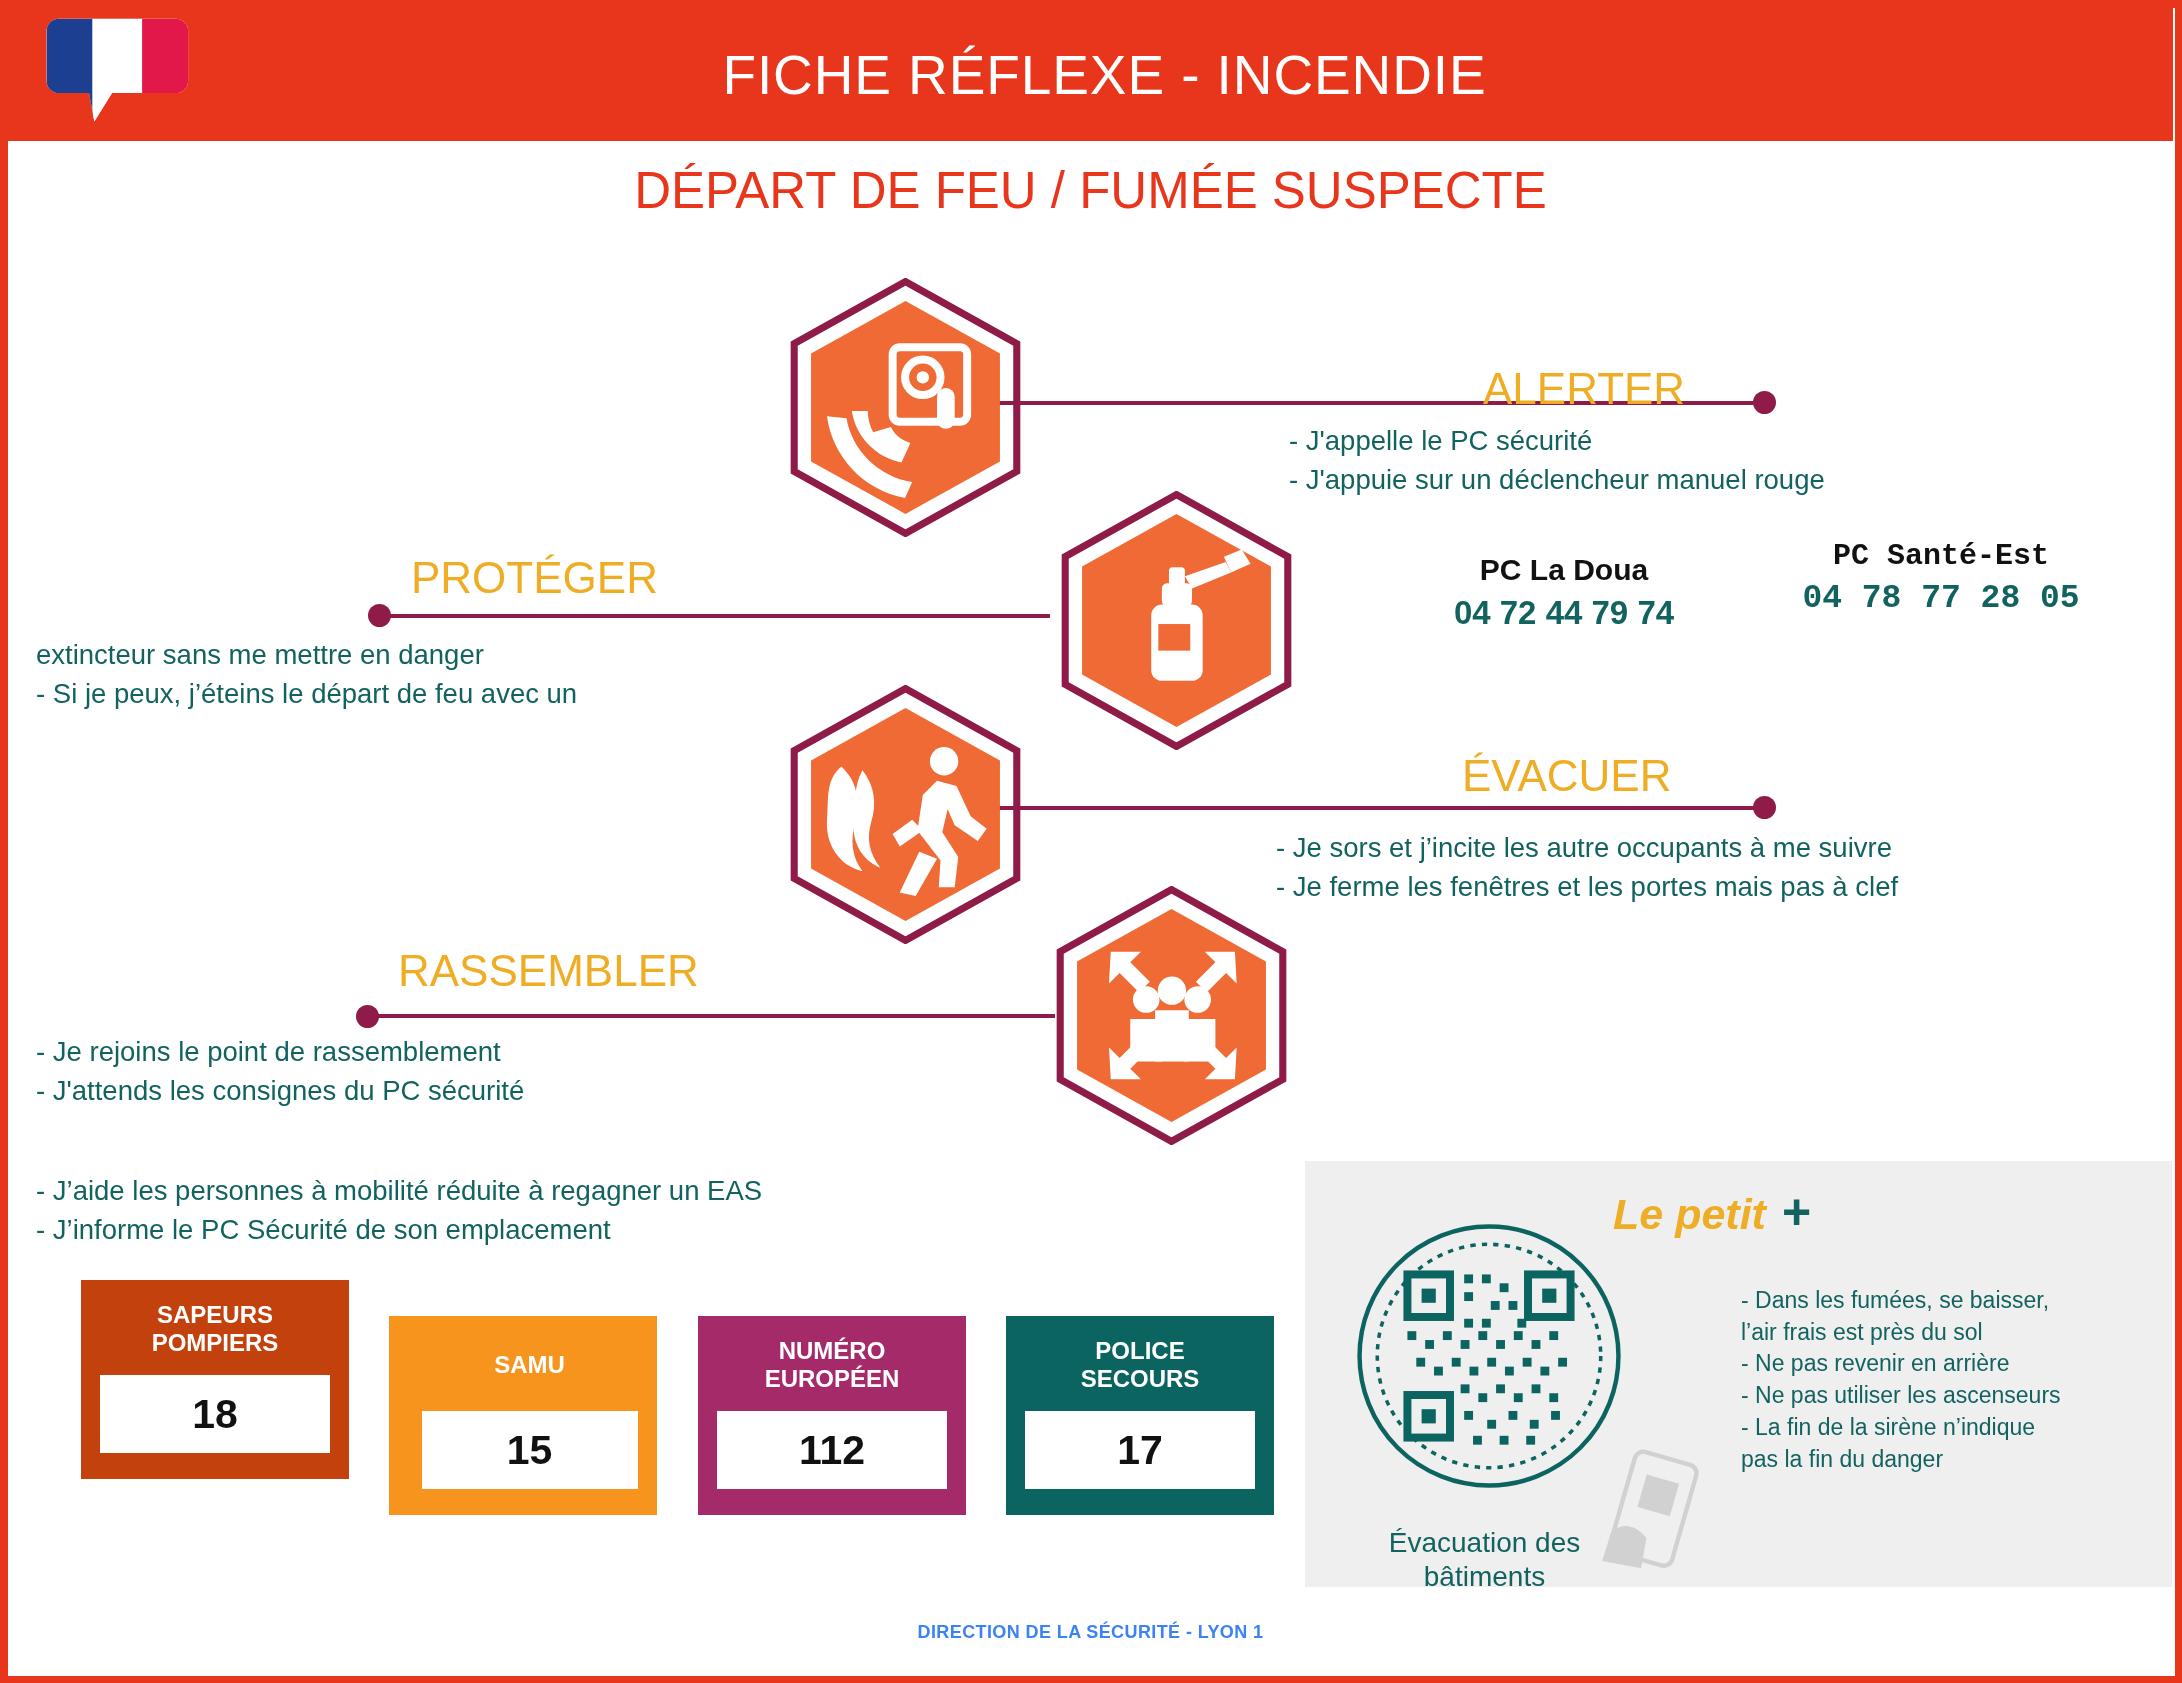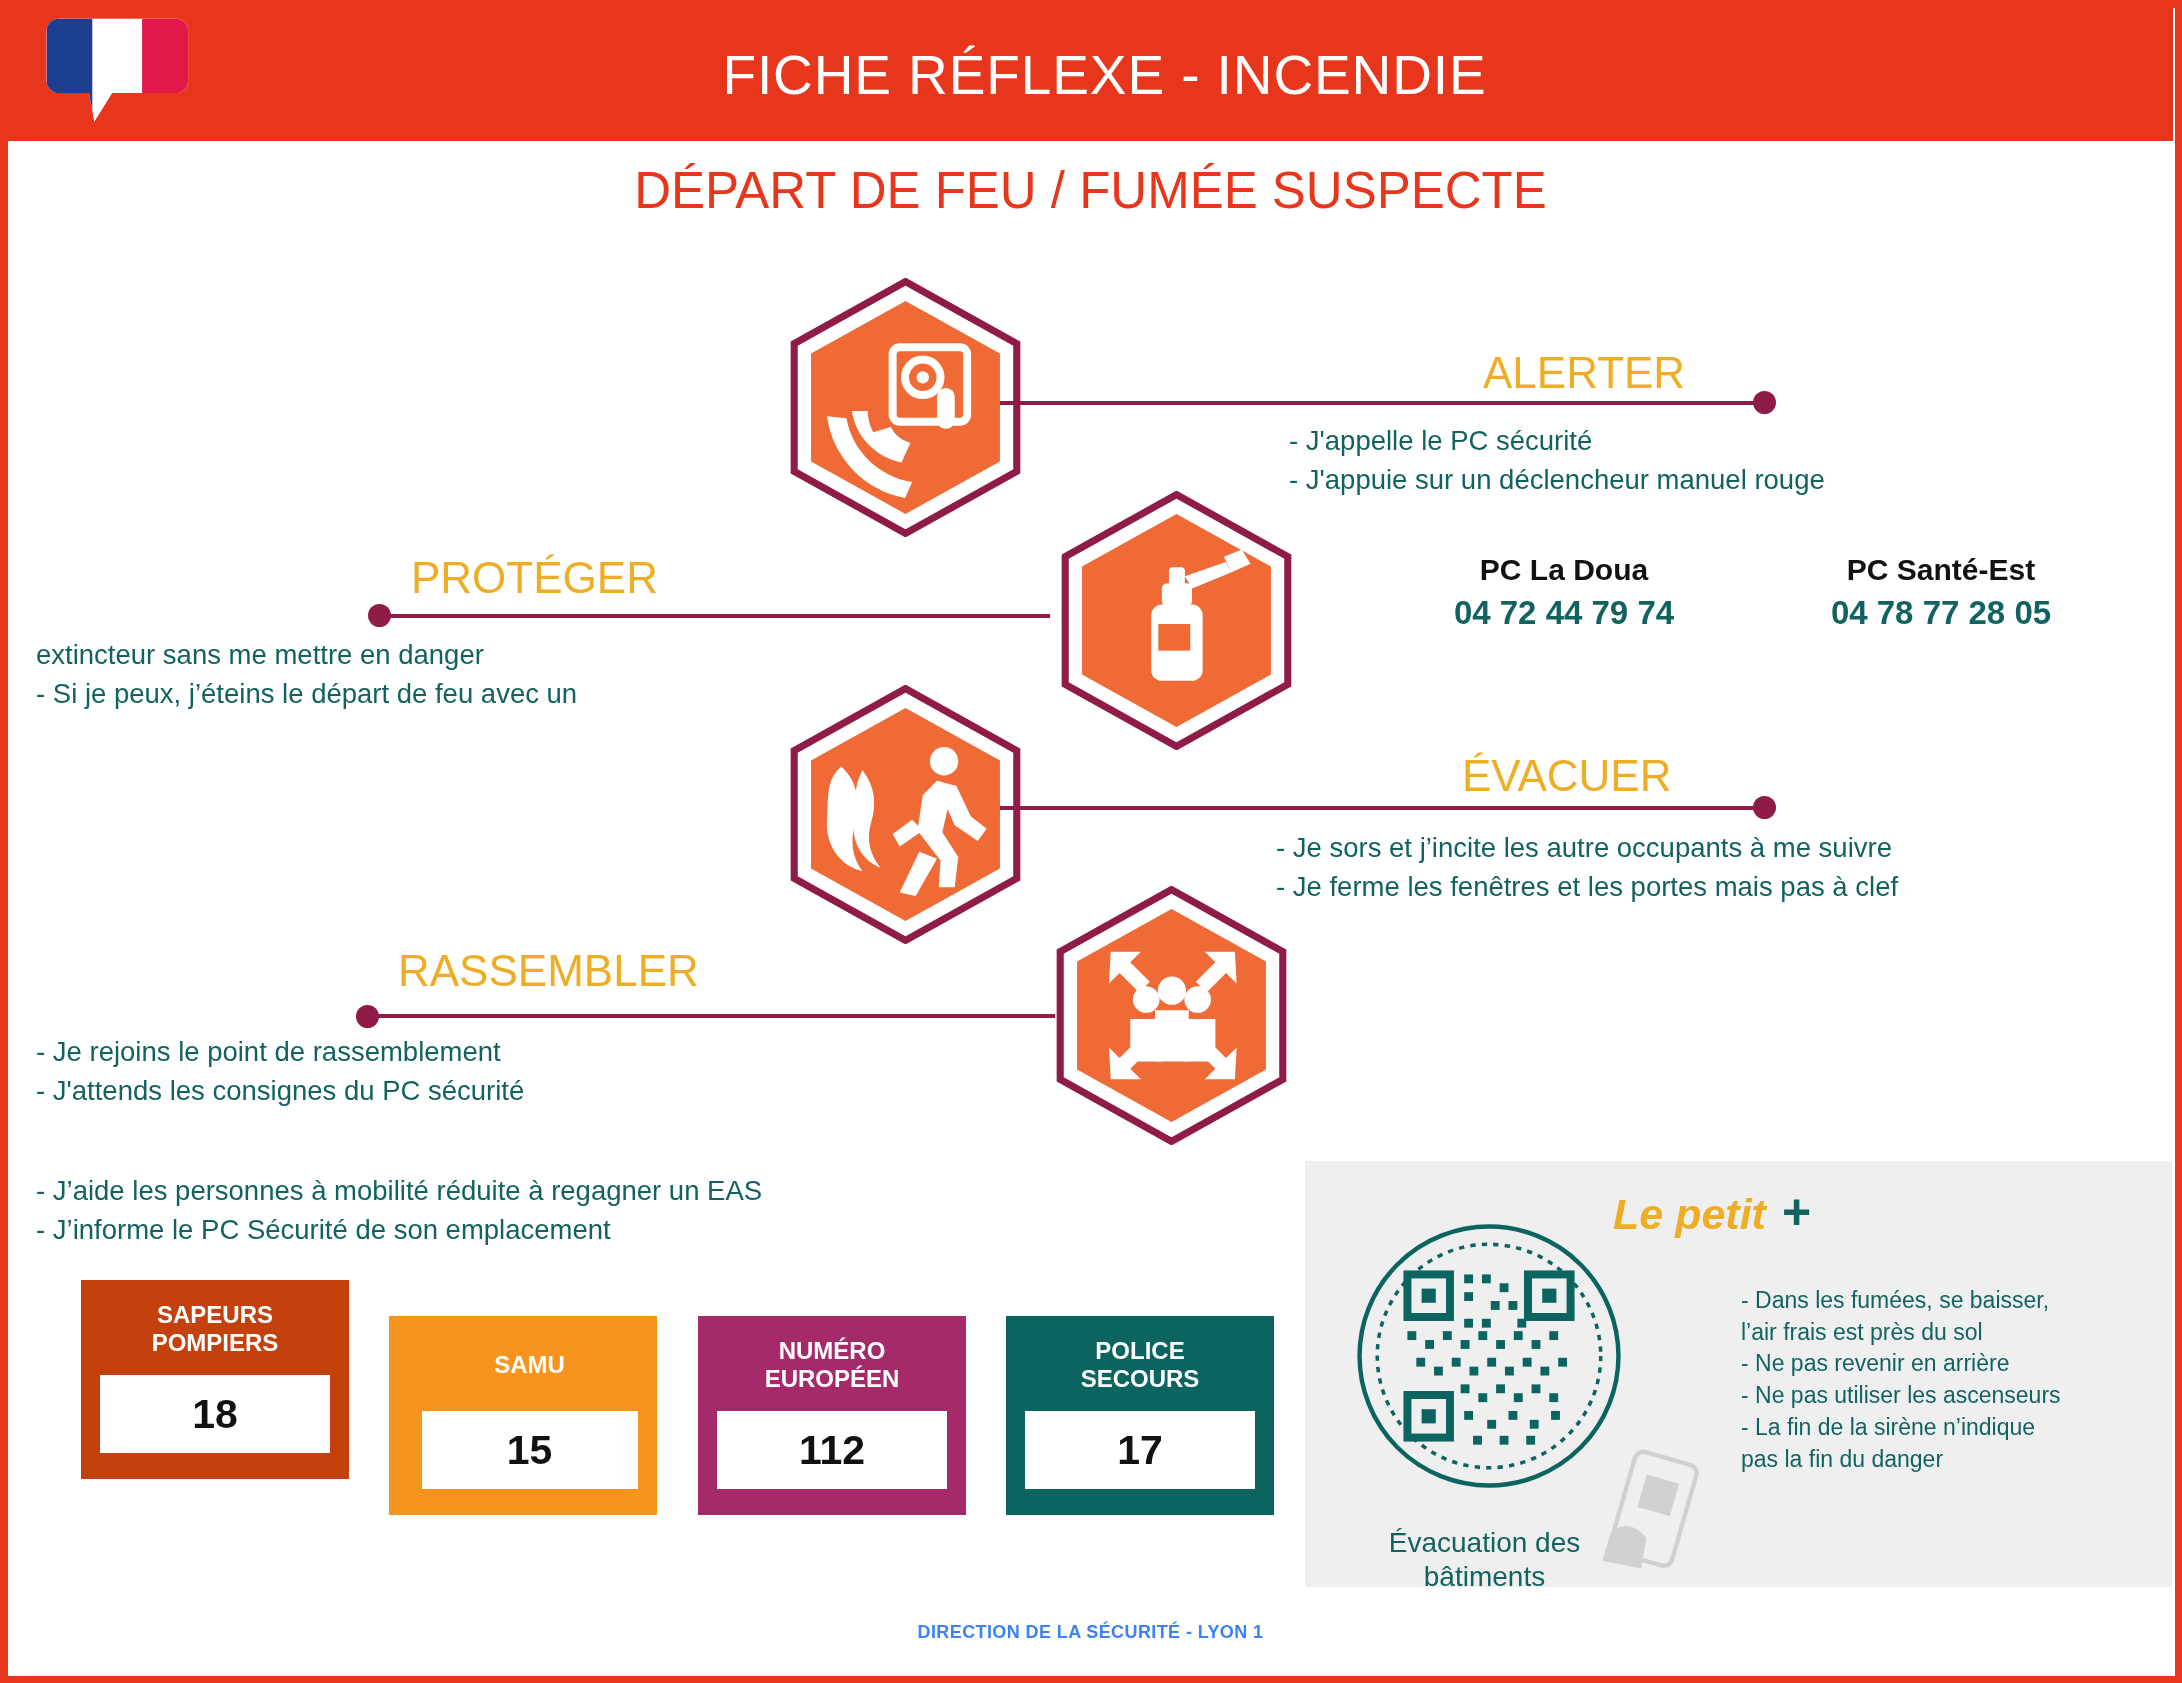--- a/index.html
+++ b/index.html
@@ -137,21 +137,21 @@
         <rect x="118" y="78" width="84" height="84" rx="8" fill="none" stroke="#ffffff" stroke-width="9"></rect>
         <circle cx="152" cy="112" r="20" fill="none" stroke="#ffffff" stroke-width="9"></circle>
         <circle cx="152" cy="112" r="7"></circle>
         <rect x="168" y="124" width="20" height="46" rx="10"></rect>
         <path d="M72 150 c4 28 26 52 56 58 l10-22 c-12-4-18-10-22-18 l-20 6 c-4-8-6-16-6-24 z" transform="translate(0,0)"></path>
         <path d="M66 158 c6 36 36 66 74 72 l-8 18 c-46-8-82-46-88-92 z"></path>
       </g>
     </svg>
   </div>
 
-  <div class="step-title" style="left:1475px;top:340px;">ALERTER</div>
+  <div class="step-title" style="left:1475px;top:356px;">ALERTER</div>
   <div class="step-lines" style="left:1281px;top:413px;">
     <div>- J'appelle le PC sécurité</div>
     <div>- J'appuie sur un déclencheur manuel rouge</div>
   </div>
 
   <div class="hex" style="left:1051px;top:483px;">
     <svg width="235" height="259" viewBox="0 0 265 292">
       <polygon points="132.5,4 258,74 258,218 132.5,288 7,218 7,74" fill="none" stroke="#8e1b48" stroke-width="8"></polygon>
       <polygon points="132.5,26 239,85 239,207 132.5,266 26,207 26,85" fill="#ef6a35"></polygon>
       <g fill="#ffffff">
@@ -168,21 +168,21 @@
   <div class="step-title" style="left:403px;top:545px;">PROTÉGER</div>
   <div class="step-lines" style="left:28px;top:627px;">
     <div>extincteur sans me mettre en danger</div>
     <div>- Si je peux, j’éteins le départ de feu avec un</div>
   </div>
 
   <div class="pc-block" style="left:1401px;top:545px;width:310px;">
     <div class="pc-name">PC La Doua</div>
     <div class="pc-num">04 72 44 79 74</div>
   </div>
-  <div class="pc-block" style="left:1760px;top:545px;width:346px;">
+  <div class="pc-block" style="left:1760px;top:531px;width:346px;font-family:Liberation Mono, monospace;">
     <div class="pc-name">PC Santé-Est</div>
     <div class="pc-num">04 78 77 28 05</div>
   </div>
 
   <div class="hex" style="left:780px;top:677px;">
     <svg width="235" height="259" viewBox="0 0 265 292">
       <polygon points="132.5,4 258,74 258,218 132.5,288 7,218 7,74" fill="none" stroke="#8e1b48" stroke-width="8"></polygon>
       <polygon points="132.5,26 239,85 239,207 132.5,266 26,207 26,85" fill="#ef6a35"></polygon>
       <g fill="#ffffff">
         <path d="M60 92 c18 16 22 40 16 62 c-6 22-4 40 8 56 c-26-6-42-30-40-58 c2-24-2-44 16-60 z"></path>

